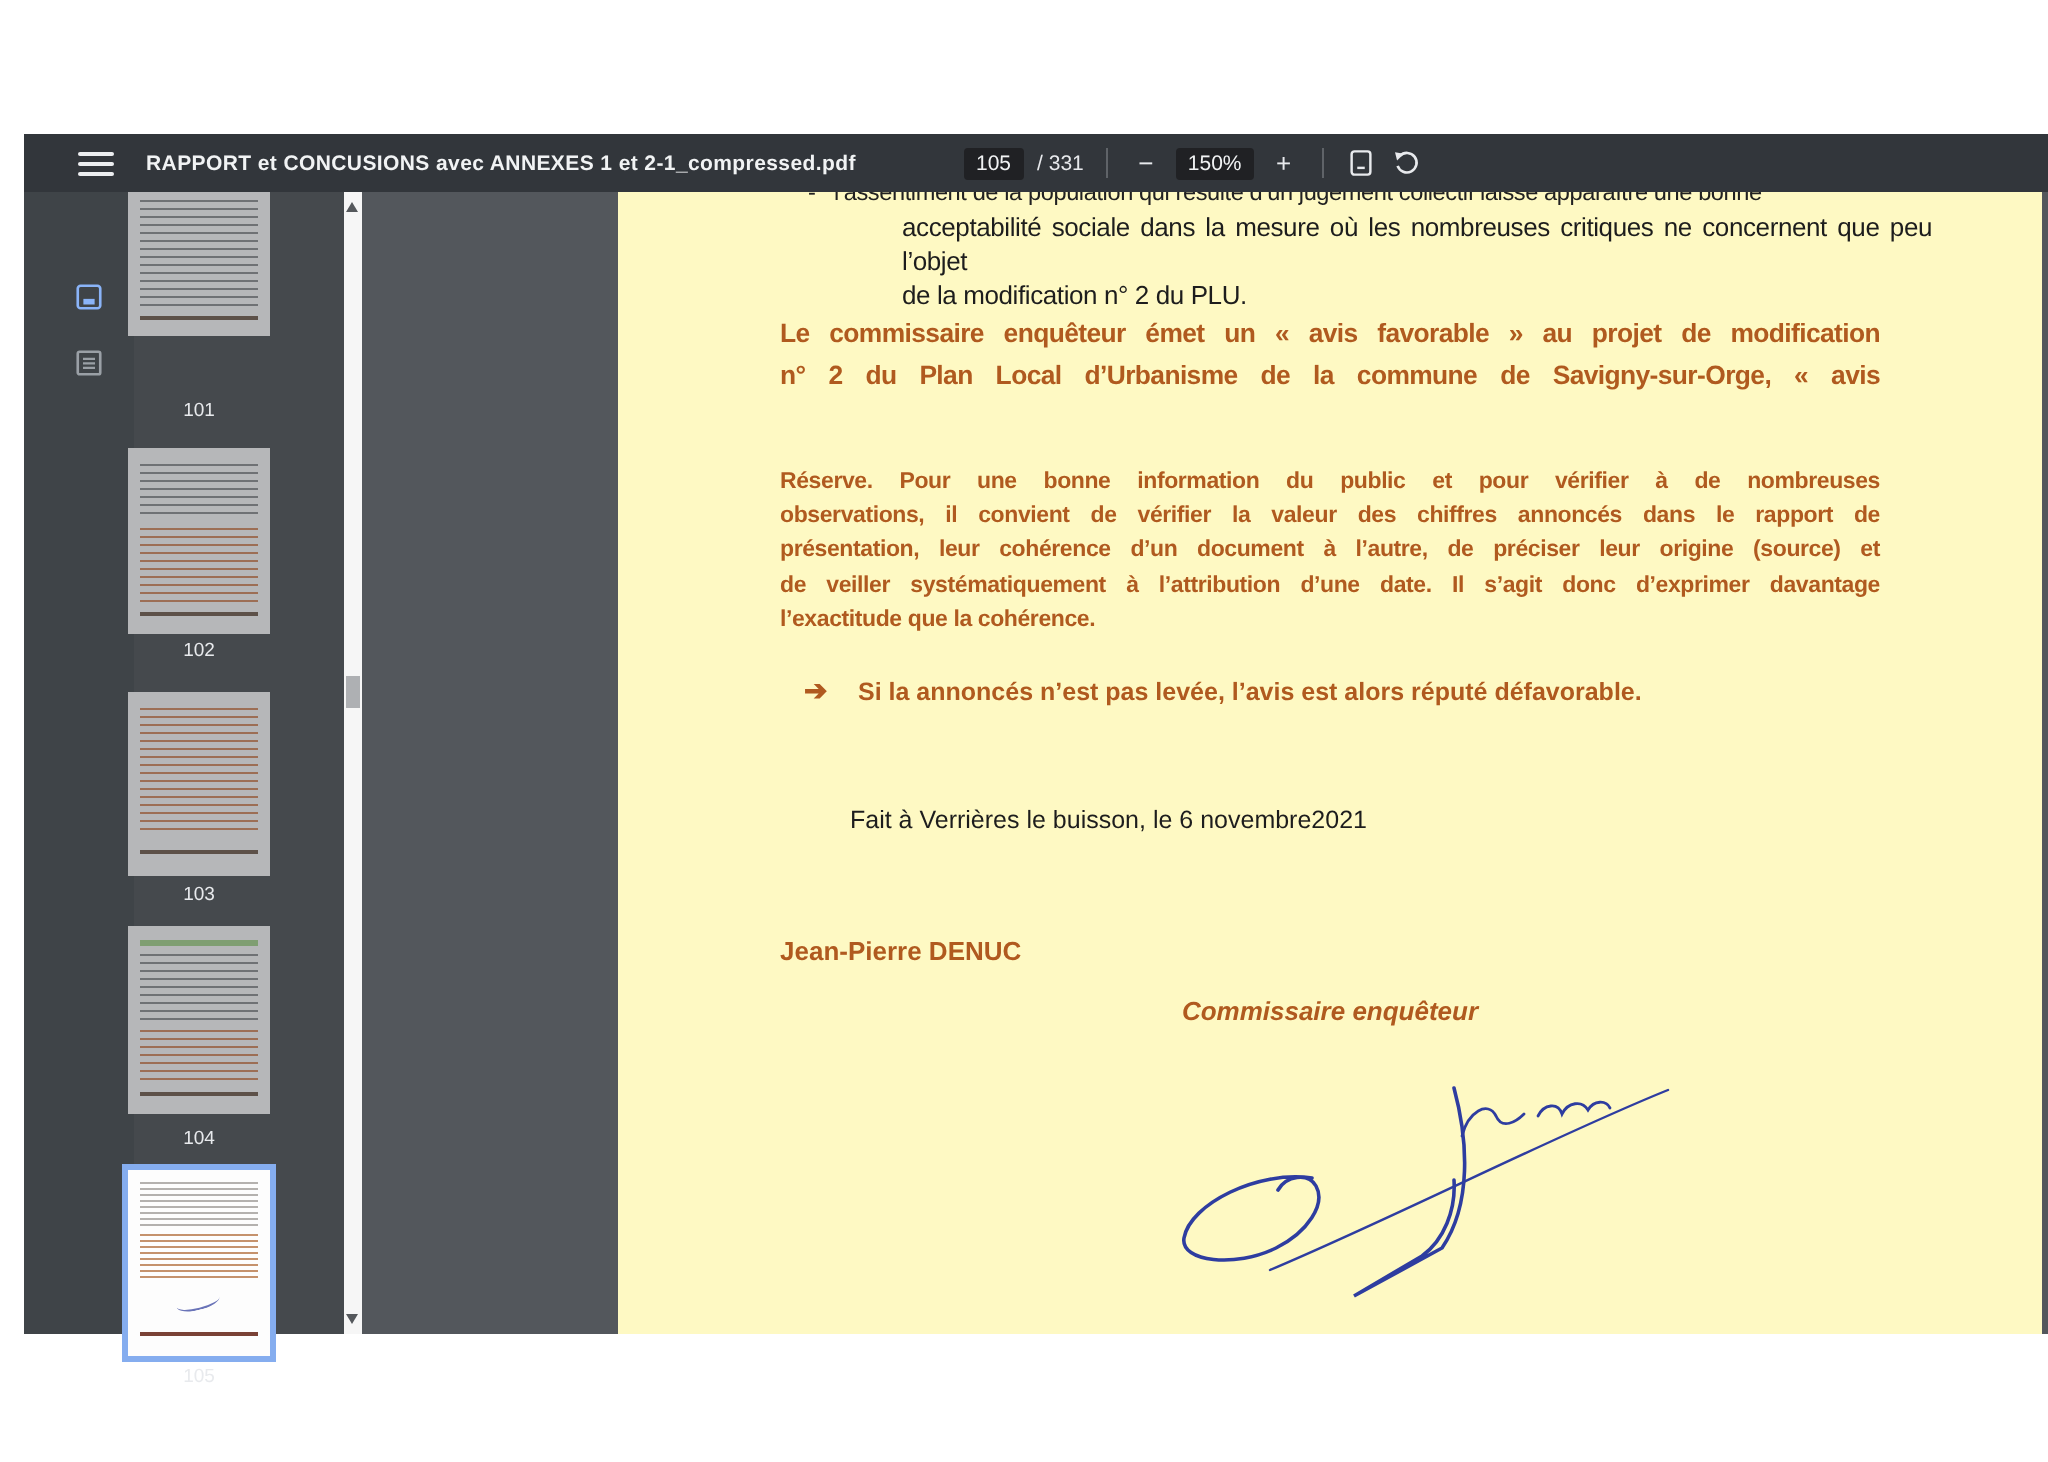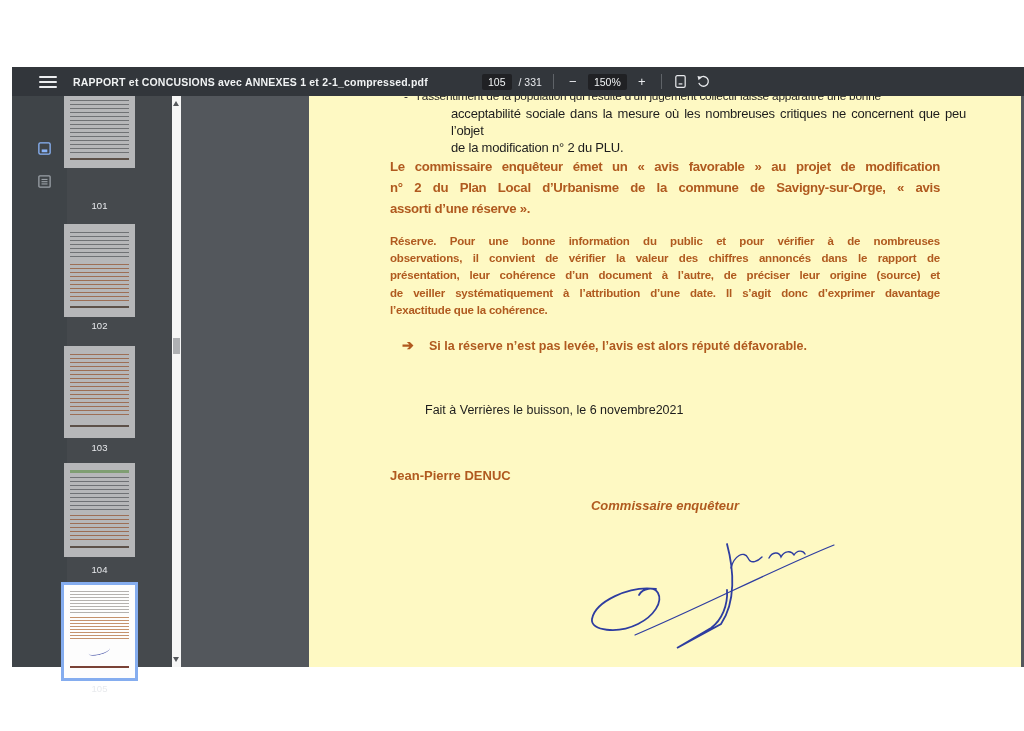--- a/index.html
+++ b/index.html
@@ -175,33 +175,32 @@
     </div>
 
     <div class="bullet-rest">
         <div class="jline">acceptabilité sociale dans la mesure où les nombreuses critiques ne concernent que peu l’objet</div>
         <div class="jline jlast">de la modification n° 2 du PLU.</div>
       </div>
 
     <div class="avis">
         <div class="jline">Le commissaire enquêteur émet un « avis favorable » au projet de modification</div>
         <div class="jline">n° 2 du Plan Local d’Urbanisme de la commune de Savigny-sur-Orge, « avis</div>
-        <div class="jline jlast">assorti d’une réserve ».</div>
       </div>
 
     <div class="reserve">
         <div class="jline">Réserve. Pour une bonne information du public et pour vérifier à de nombreuses</div>
         <div class="jline">observations, il convient de vérifier la valeur des chiffres annoncés dans le rapport de</div>
         <div class="jline">présentation, leur cohérence d’un document à l’autre, de préciser leur origine (source) et</div>
         <div class="jline">de veiller systématiquement à l’attribution d’une date. Il s’agit donc d’exprimer davantage</div>
         <div class="jline jlast">l’exactitude que la cohérence.</div>
       </div>
 
     <div class="arrowline">
-      <span class="arr">➔</span><span>Si la réserve n’est pas levée, l’avis est alors réputé défavorable.</span>
+      <span class="arr">➔</span><span>Si la annoncés n’est pas levée, l’avis est alors réputé défavorable.</span>
     </div>
 
     <div class="dateline">Fait à Verrières le buisson, le 6 novembre2021</div>
 
     <div class="signame">Jean-Pierre DENUC</div>
     <div class="sigtitle">Commissaire enquêteur</div>
 
     <div class="signature">
       <svg width="260" height="120" viewBox="0 0 260 120">
         <g fill="none" stroke="#2e3da0" stroke-linecap="round">

